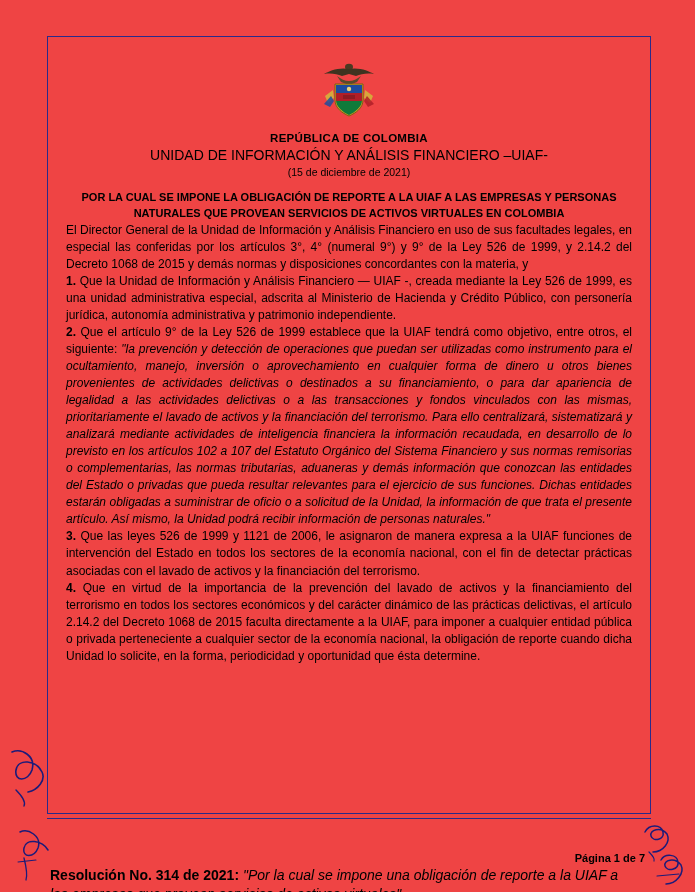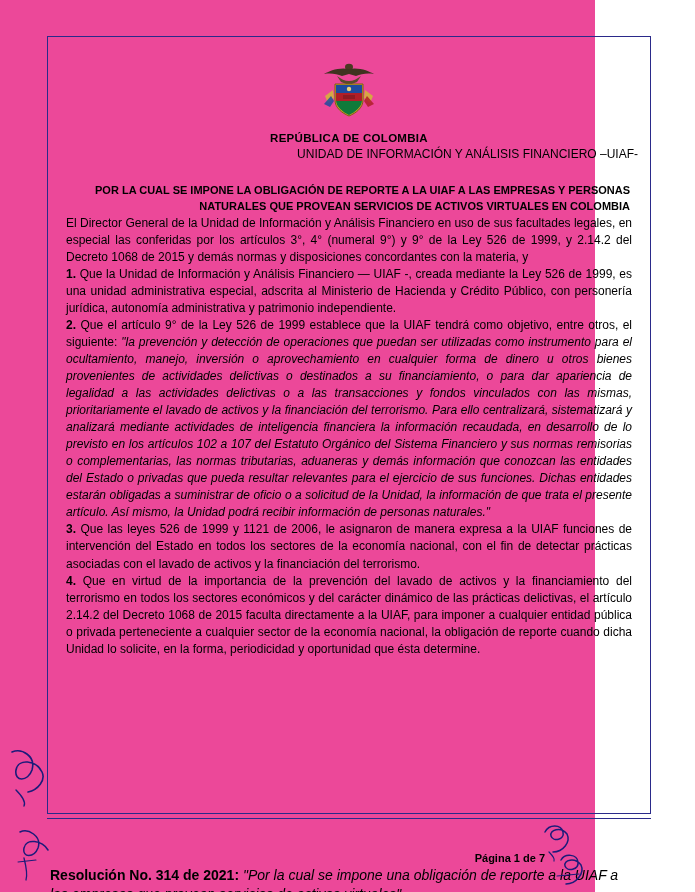--- a/index.html
+++ b/index.html
@@ -11,23 +11,23 @@
     width: 695px;
     height: 892px;
     font-family: "Liberation Sans", sans-serif;
     color: #000000;
     position: relative;
     overflow: hidden;
   }
   .page {
     position: absolute;
     left: 0; top: 0;
-    width: 595px;
+    width: 695px;
     height: 892px;
-    background: #ec4899;
+    background: #ef4444;
   }
   
   .frame {
     position: absolute;
     left: 47px;
     top: 36px;
     width: 604px;
     height: 778px;
     border: 1px solid #2a2a8a;
     box-sizing: border-box;
@@ -48,41 +48,41 @@
   .crest svg { display: inline-block; }
 
   .hdr-line1 {
     text-align: center;
     font-weight: bold;
     font-size: 11.5px;
     letter-spacing: 0.3px;
     margin-top: 2px;
   }
   .hdr-line2 {
-    text-align: right;
-    font-size: 12px;
+    text-align: center;
+    font-size: 14px;
     margin-top: 3px;
   }
   .res-num {
     text-align: center;
     font-weight: bold;
     font-size: 11.5px;
     margin-top: 18px;
   }
   .res-date {
     text-align: center;
     font-size: 10.5px;
     margin-top: 3px;
   }
   .title {
-    text-align: right;
+    text-align: center;
     font-weight: bold;
     font-size: 11px;
     line-height: 1.45;
-    margin-top: 22px;
+    margin-top: 12px;
     padding: 0 8px;
   }
   .para {
     font-size: 12px;
     line-height: 1.42;
     text-align: justify;
     padding: 0 6px;
   }
   .considerando {
     text-align: center;
@@ -158,20 +158,21 @@
         <path d="M12 30 L4 36 L7 43 L13 38 Z" fill="#d4b23b" opacity="0.9"></path>
         <path d="M44 30 L52 36 L49 43 L43 38 Z" fill="#d4b23b" opacity="0.9"></path>
         <path d="M10 36 L3 44 L9 47 L13 41 Z" fill="#1d4b9e" opacity="0.85"></path>
         <path d="M46 36 L53 44 L47 47 L43 41 Z" fill="#b01e28" opacity="0.85"></path>
       </svg>
     </div>
 
     <div class="hdr-line1">REPÚBLICA DE COLOMBIA</div>
     <div class="hdr-line2">UNIDAD DE INFORMACIÓN Y ANÁLISIS FINANCIERO –UIAF-</div>
 
+    <div class="res-date">(15 de diciembre de 2021)</div>
 
     <div class="title">POR LA CUAL SE IMPONE LA OBLIGACIÓN DE REPORTE A LA UIAF A LAS EMPRESAS Y PERSONAS NATURALES QUE PROVEAN SERVICIOS DE ACTIVOS VIRTUALES EN COLOMBIA</div>
 
     <div class="para">El Director General de la Unidad de Información y Análisis Financiero en uso de sus facultades legales, en especial las conferidas por los artículos 3°, 4° (numeral 9°) y 9° de la Ley 526 de 1999, y 2.14.2 del Decreto 1068 de 2015 y demás normas y disposiciones concordantes con la materia, y</div>
 
 
     <div class="para">
       <span class="num">1.</span>
       <span>Que la Unidad de Información y Análisis Financiero — UIAF -, creada mediante la Ley 526 de 1999, es una unidad administrativa especial, adscrita al Ministerio de Hacienda y Crédito Público, con personería jurídica, autonomía administrativa y patrimonio independiente.</span>
     </div>

